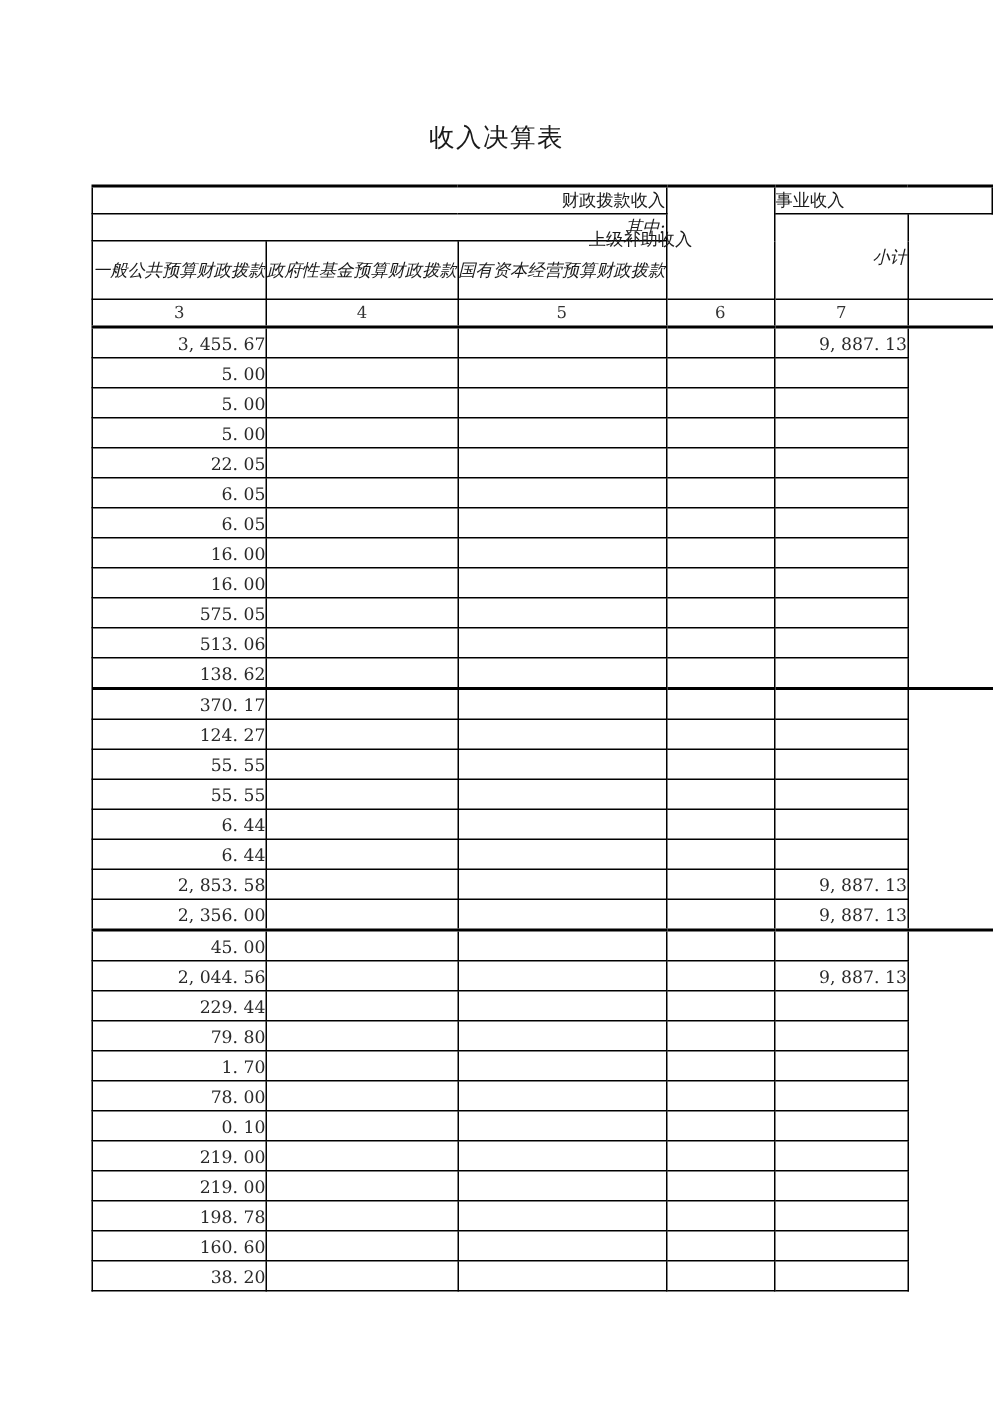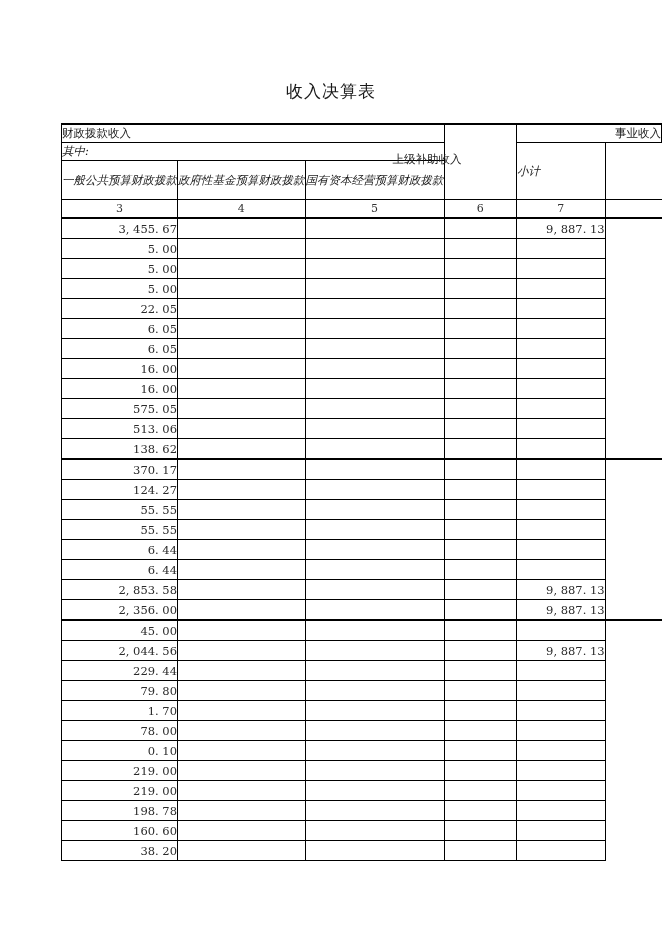--- a/index.html
+++ b/index.html
@@ -52,21 +52,21 @@
   }
   
   col.c3 { width: 102px; }
   col.c4 { width: 102px; }
   col.c5 { width: 111px; }
   col.c6 { width: 102px; }
   col.c7 { width: 102px; }
   col.c8 { width: 82px; }
 
   .hdr-group, .hdr-sub, .hdr-leaf {
-    text-align: left;
+    text-align: right;
     font-size: 11.5px;
     line-height: 1.25;
     color: #1a1a1a;
   }
   .hdr-group { height: 17px; }
   .hdr-sub { height: 17px; font-style: italic; }
   .hdr-leaf { height: 38px; padding: 0 2px; font-style: italic; }
   .hdr-num {
     height: 17px;
     text-align: center;
@@ -82,21 +82,21 @@
   td.data {
     height: 19px;
     text-align: right;
     padding-right: 3px;
     font-size: 11.5px;
     color: #2a2a2a;
     font-family: "DejaVu Serif", "Liberation Serif", serif;
   }
   
   .overflow-cell {
-    text-align: right;
+    text-align: left;
     overflow: visible;
   }
 </style>
 </head>
 <body>
 
 <div class="page">
 
   <div class="doc-title">收入决算表</div>
 

